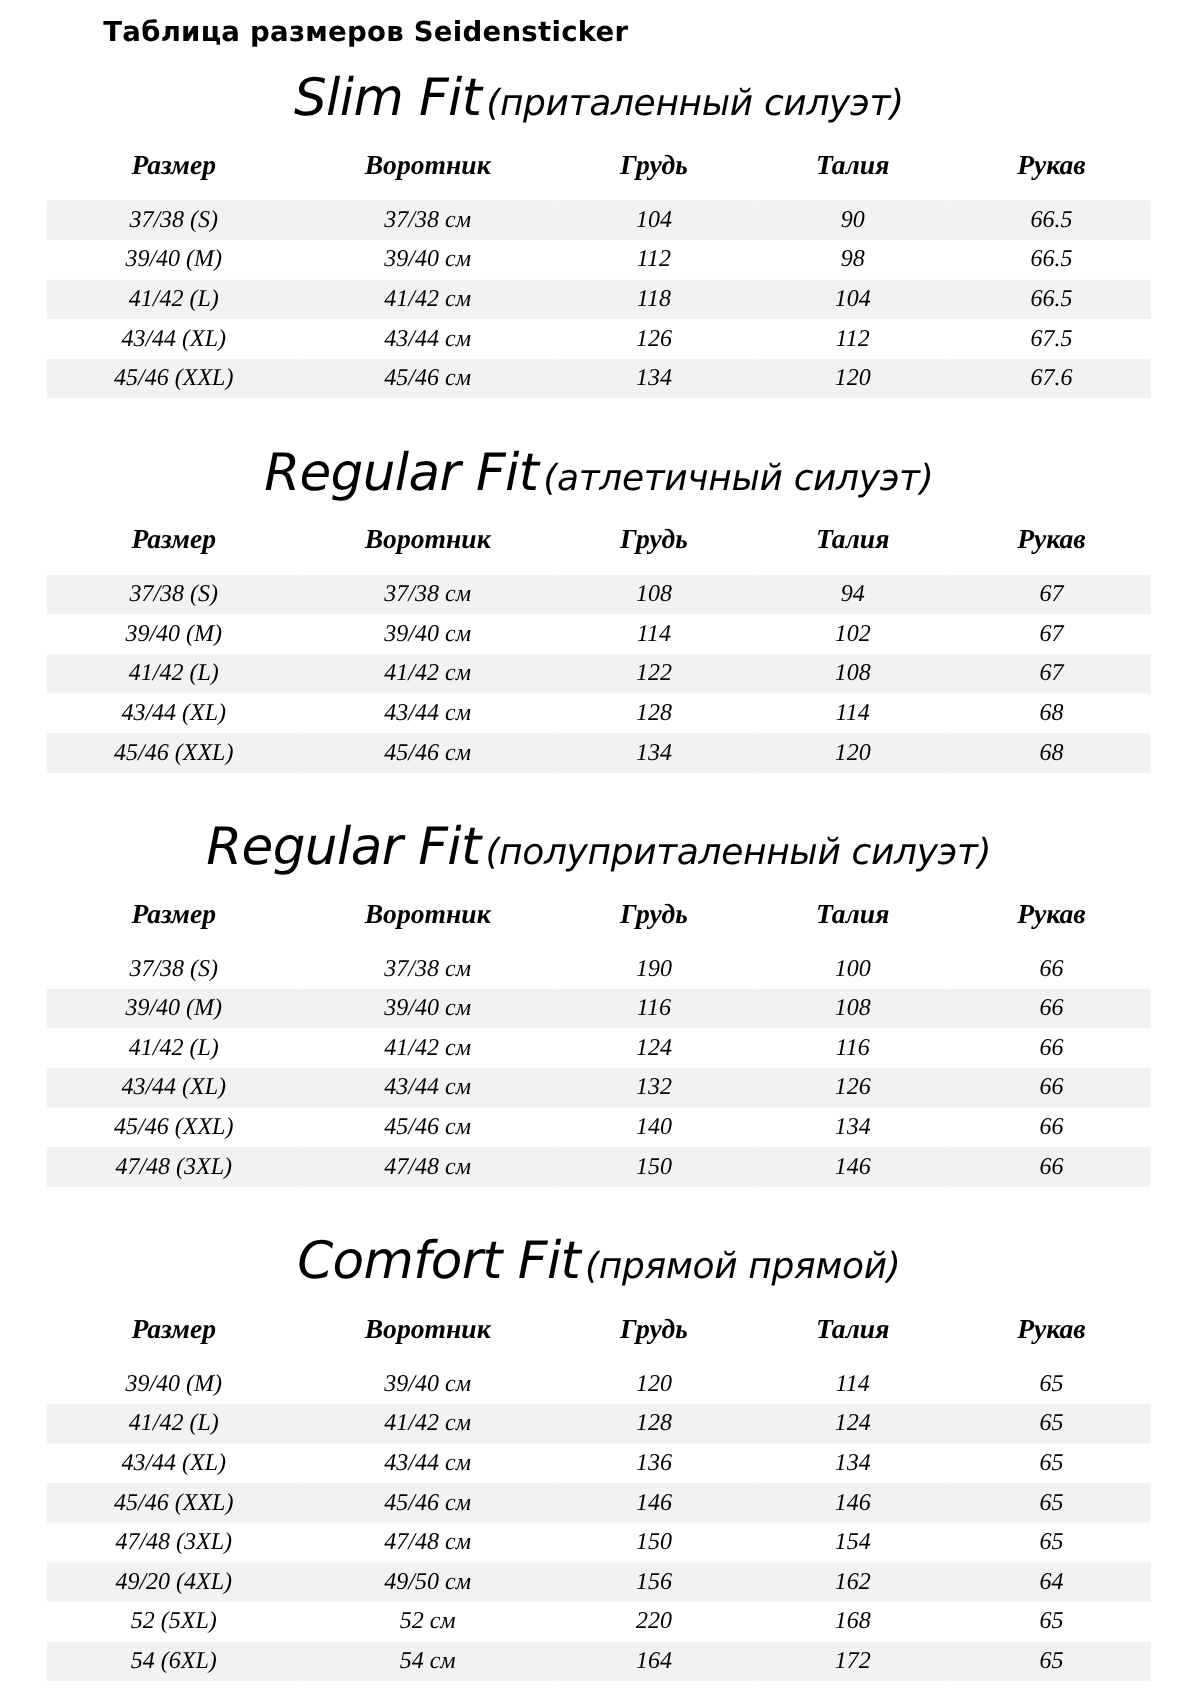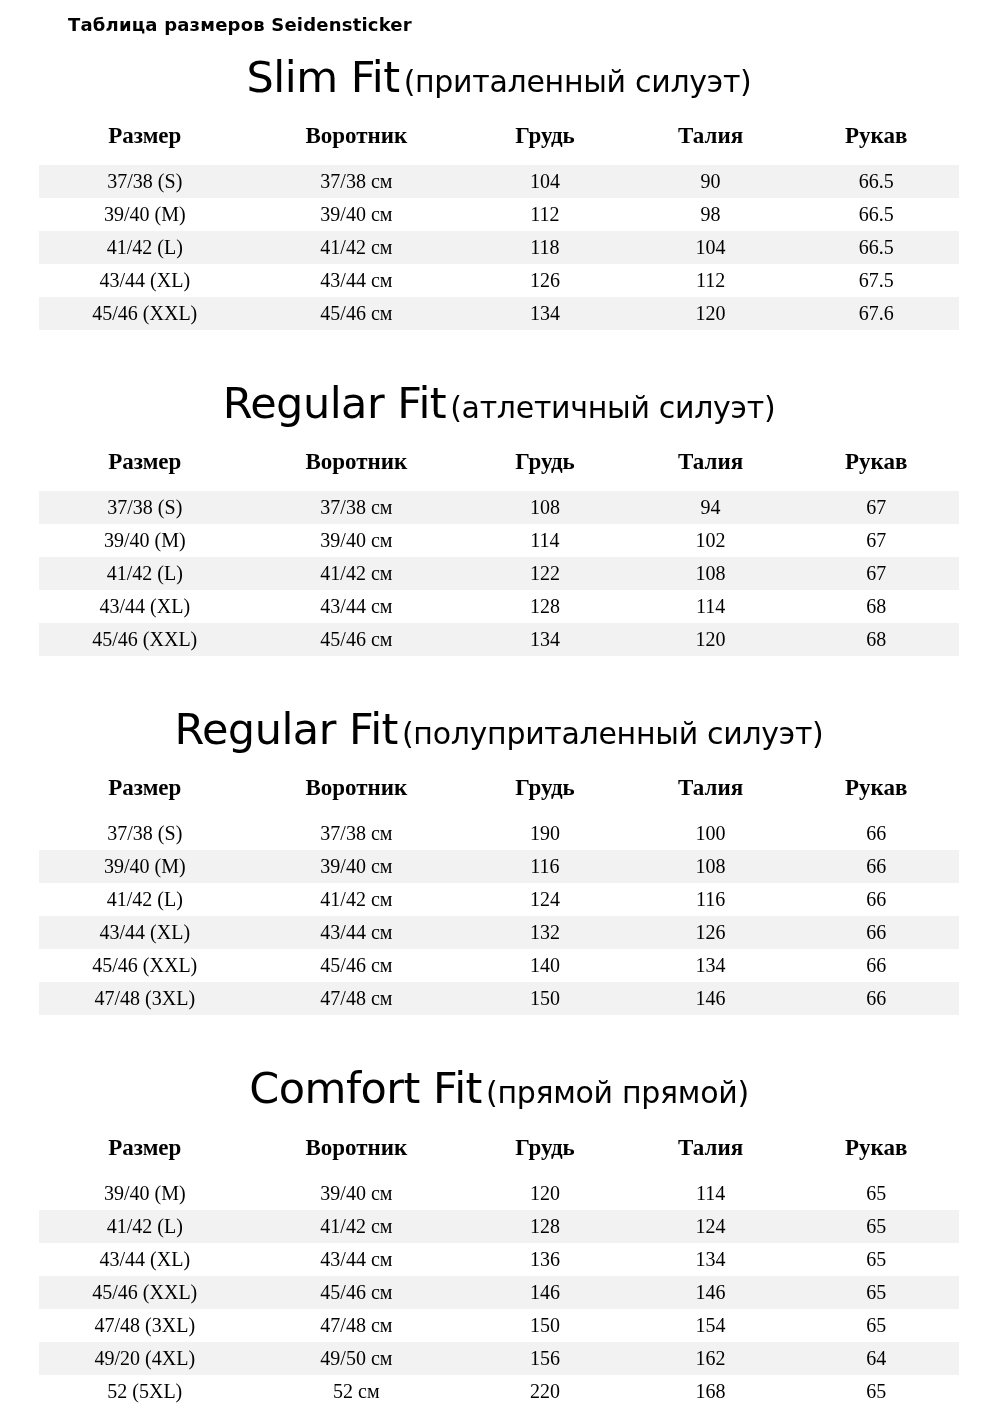--- a/index.html
+++ b/index.html
@@ -14,27 +14,28 @@
     color: #000000;
   }
   .page {
     width: 998px;
     box-sizing: border-box;
     padding: 14px 0 10px 0;
   }
   .doc-title {
     font-family: "DejaVu Sans", sans-serif;
     font-weight: bold;
-    font-size: 18px;
+    font-size: 23px;
     letter-spacing: 0.2px;
-    padding-left: 68px;
+    padding-left: 86px;
     margin-bottom: 20px;
   }
   .section {
     margin-bottom: 6px;
+    font-style: italic;
   }
   .section-heading {
     text-align: center;
     white-space: nowrap;
     line-height: 1.05;
     margin: 0 0 14px 0;
   }
   .fit-name {
     font-family: "DejaVu Sans", sans-serif;
     font-size: 43px;
@@ -43,21 +44,21 @@
   }
   .fit-sub {
     font-family: "DejaVu Sans", sans-serif;
     font-size: 30px;
     font-weight: normal;
     letter-spacing: -0.3px;
   }
   table.size-table {
     border-collapse: collapse;
     width: 920px;
-    margin: 17px auto;
+    margin: 0 auto;
     table-layout: fixed;
   }
   table.size-table col.c0 { width: 23%; }
   table.size-table col.c1 { width: 23%; }
   table.size-table col.c2 { width: 18%; }
   table.size-table col.c3 { width: 18%; }
   table.size-table col.c4 { width: 18%; }
   table.size-table th {
     font-family: "Liberation Serif", serif;
     font-weight: bold;

